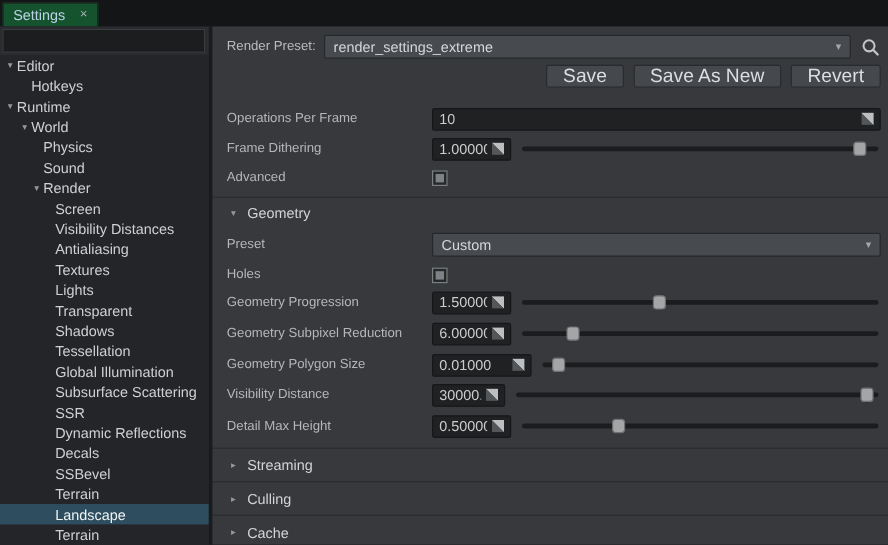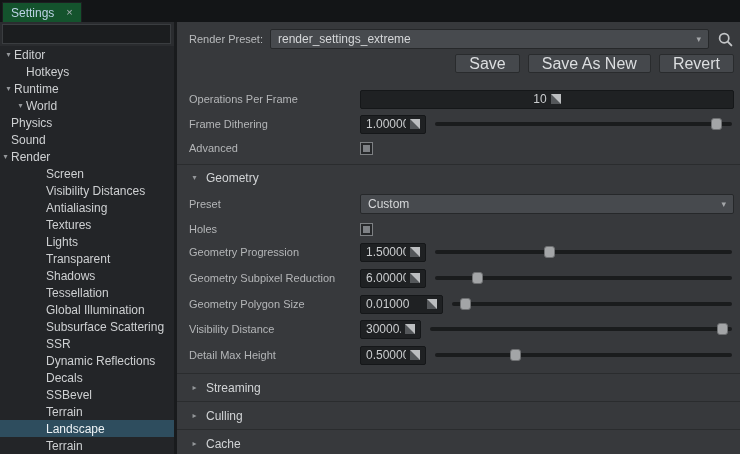--- a/index.html
+++ b/index.html
@@ -26,21 +26,21 @@
                   color:#d0d2d4; font-size:12px; padding:0 5px; outline:none;
                   font-family:"Liberation Sans", sans-serif; }
   .tree { flex:1; background:#232528; overflow:hidden; }
   .trow { height:17px; display:flex; align-items:center; color:#ced0d2; font-size:12px;
           white-space:nowrap; cursor:default; }
   .trow.selected { background:#2e4d5e; color:#eef3f6; }
   .caret { width:11px; display:inline-block; color:#94979a; font-size:8px;
            text-align:center; flex:0 0 11px; }
   .l0 { padding-left:3px; }
   .l1 { padding-left:15px; }
-  .l2 { }
+  .l2 { padding-left:25px; }
   .l3 { padding-left:35px; }
 
   
   .panel { flex:1; background:#37393c; padding:0 6px 0 12px; color:#b6b8ba;
            font-size:11px; overflow:hidden; }
 
   .preset-row { display:flex; align-items:center; margin-top:7px; height:20px; }
   .preset-label { width:81px; color:#b9bbbd; }
   .dropdown { height:20px; background:#474a4e; border:1px solid #26282a; border-radius:2px;
               display:flex; align-items:center; padding:0 7px; color:#d5d7d9; font-size:12px;
@@ -54,21 +54,21 @@
          color:#dcdee0; font-size:16px; padding:0 13px; display:flex; align-items:center;
          cursor:default; }
 
   .frow { display:flex; align-items:center; height:20px; }
   .flabel { width:171px; flex:0 0 171px; color:#b4b6b8; }
   .chkrow { height:16px; }
 
   .field { height:19px; background:#1f2123; border:1px solid #151719; border-radius:2px;
            display:flex; align-items:center; padding:0 5px; color:#cbcdcf; font-size:12px; }
   .field .fval { overflow:hidden; white-space:nowrap; }
-  .field.wide { flex:1; justify-content:center; }
+  .field.wide { flex:1; justify-content:space-between; }
   .spin { justify-content:space-between; width:66px; flex:0 0 66px; }
   .spin.w-wide { width:83px; flex:0 0 83px; }
   .spin.w-narrow { width:61px; flex:0 0 61px; }
   .dragicon { width:10px; height:10px; flex:0 0 10px; margin-left:4px;
               background:linear-gradient(45deg,#54575a 49%,#bcbec0 51%); }
 
   .slider { flex:1; position:relative; height:14px; margin-left:9px; }
   .slider .track { position:absolute; left:0; right:2px; top:5px; height:4px;
                    background:#1a1c1d; border-radius:2px; }
   .slider .handle { position:absolute; top:1px; width:11px; height:12px;

